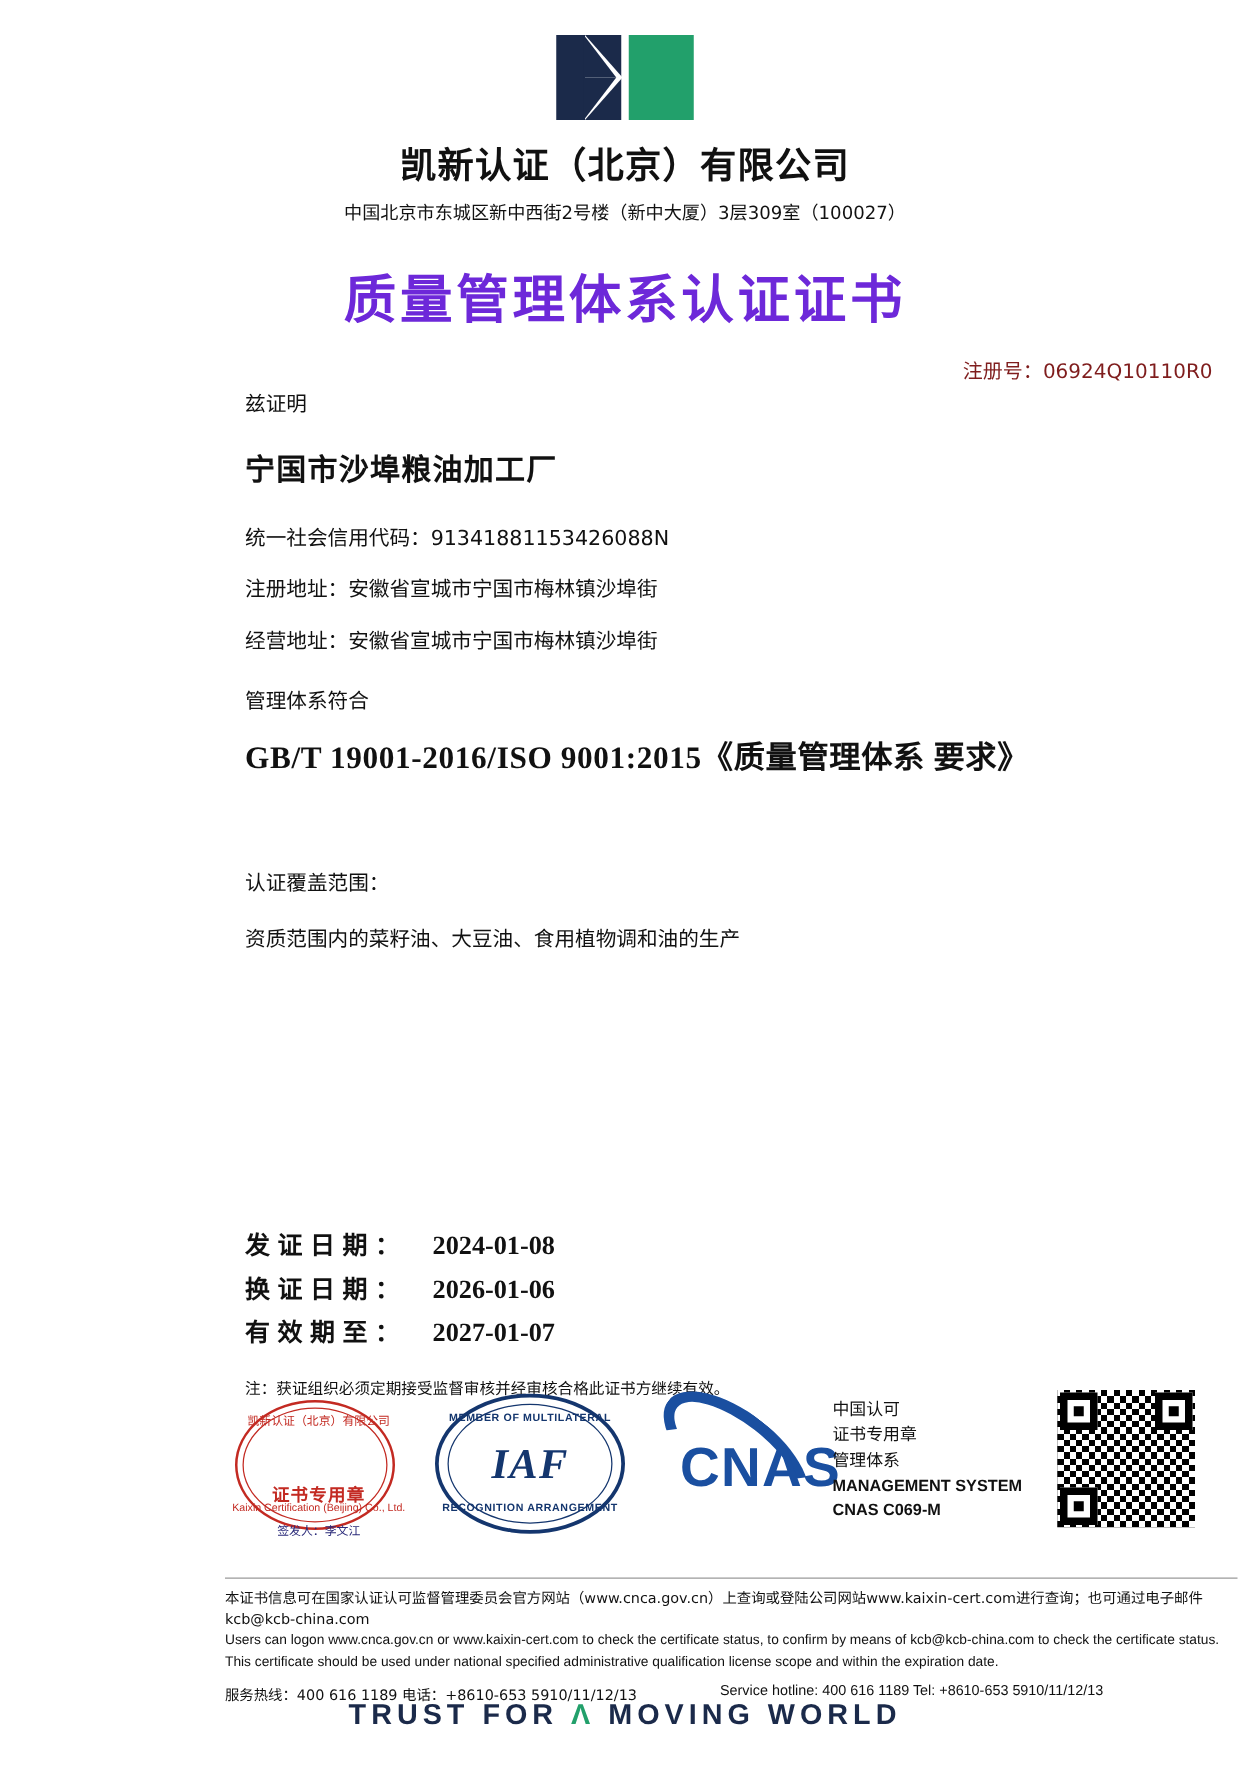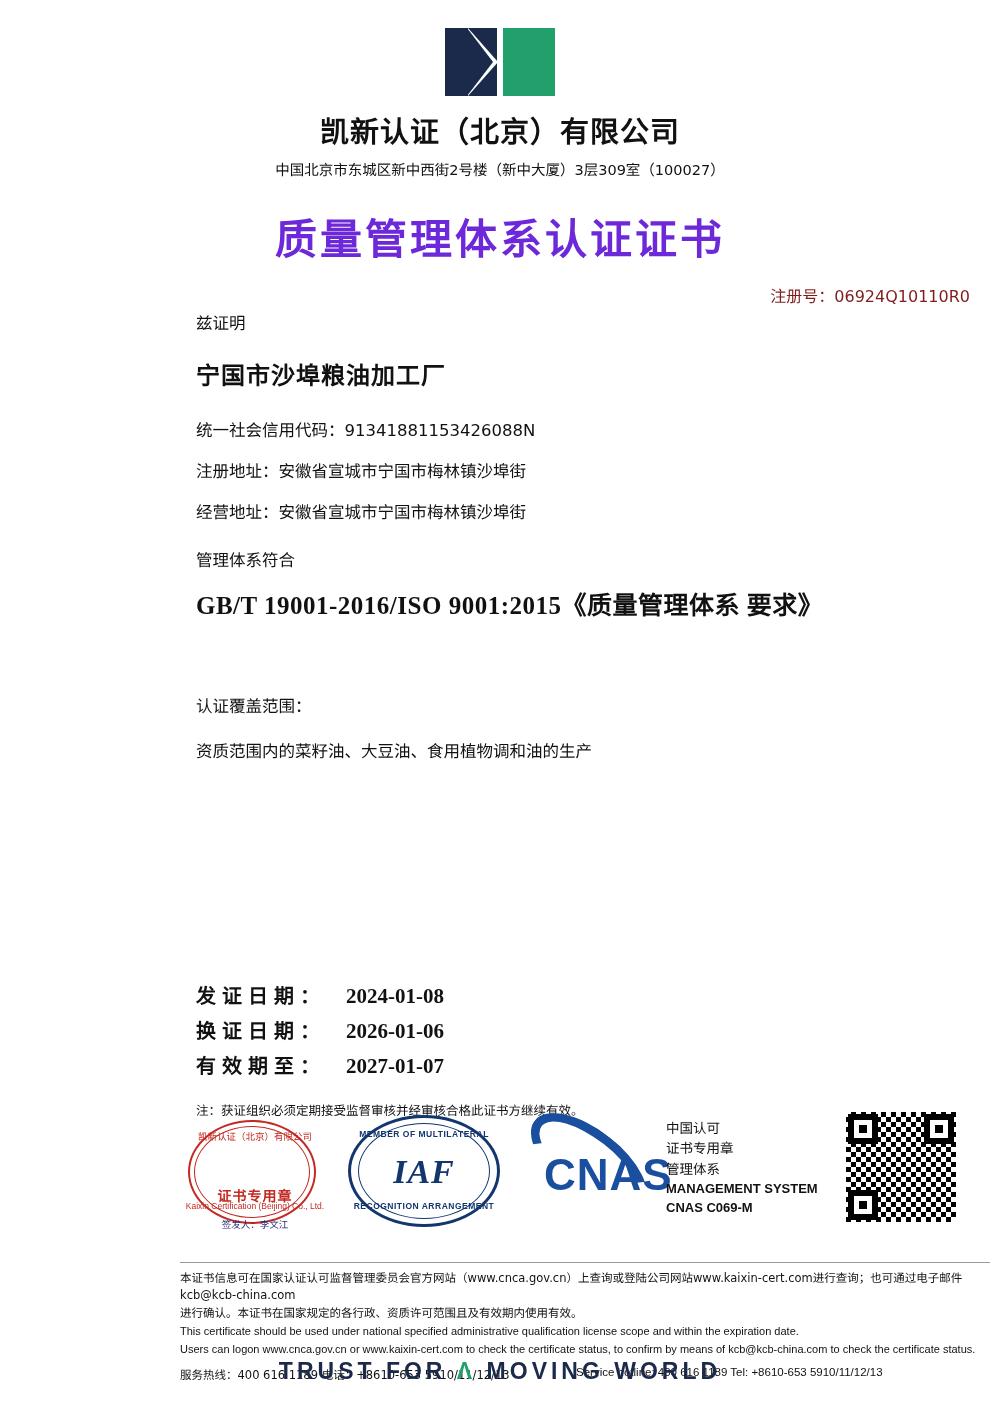--- a/index.html
+++ b/index.html
@@ -573,23 +573,22 @@
     <div class="qr">
       <div class="finder f-tl"></div>
       <div class="finder f-tr"></div>
       <div class="finder f-bl"></div>
     </div>
   </div>
 
   <div class="footer-rule"></div>
   <div class="footer">
     <p>本证书信息可在国家认证认可监督管理委员会官方网站（www.cnca.gov.cn）上查询或登陆公司网站www.kaixin-cert.com进行查询；也可通过电子邮件kcb@kcb-china.com</p>
-    <p>进行确认。本证书在国家规定的各行政、资质许可范围且及有效期内使用有效。</p>
+    <p class="en">Users can logon www.cnca.gov.cn or www.kaixin-cert.com to check the certificate status, to confirm by means of kcb@kcb-china.com to check the certificate status.</p>
     <p class="en">This certificate should be used under national specified administrative qualification license scope and within the expiration date.</p>
-    <p class="en">Users can logon www.cnca.gov.cn or www.kaixin-cert.com to check the certificate status, to confirm by means of kcb@kcb-china.com to check the certificate status.</p>
     <div class="hotline-row">
       <div class="hotline-cn">服务热线：400  616  1189  电话：+8610-653 5910/11/12/13</div>
       <div class="hotline-en">Service hotline: 400  616  1189  Tel: +8610-653 5910/11/12/13</div>
     </div>
   </div>
 
   <div class="slogan">
     <span>TRUST FOR </span><span class="lam">Λ</span><span> MOVING WORLD</span>
   </div>
 

